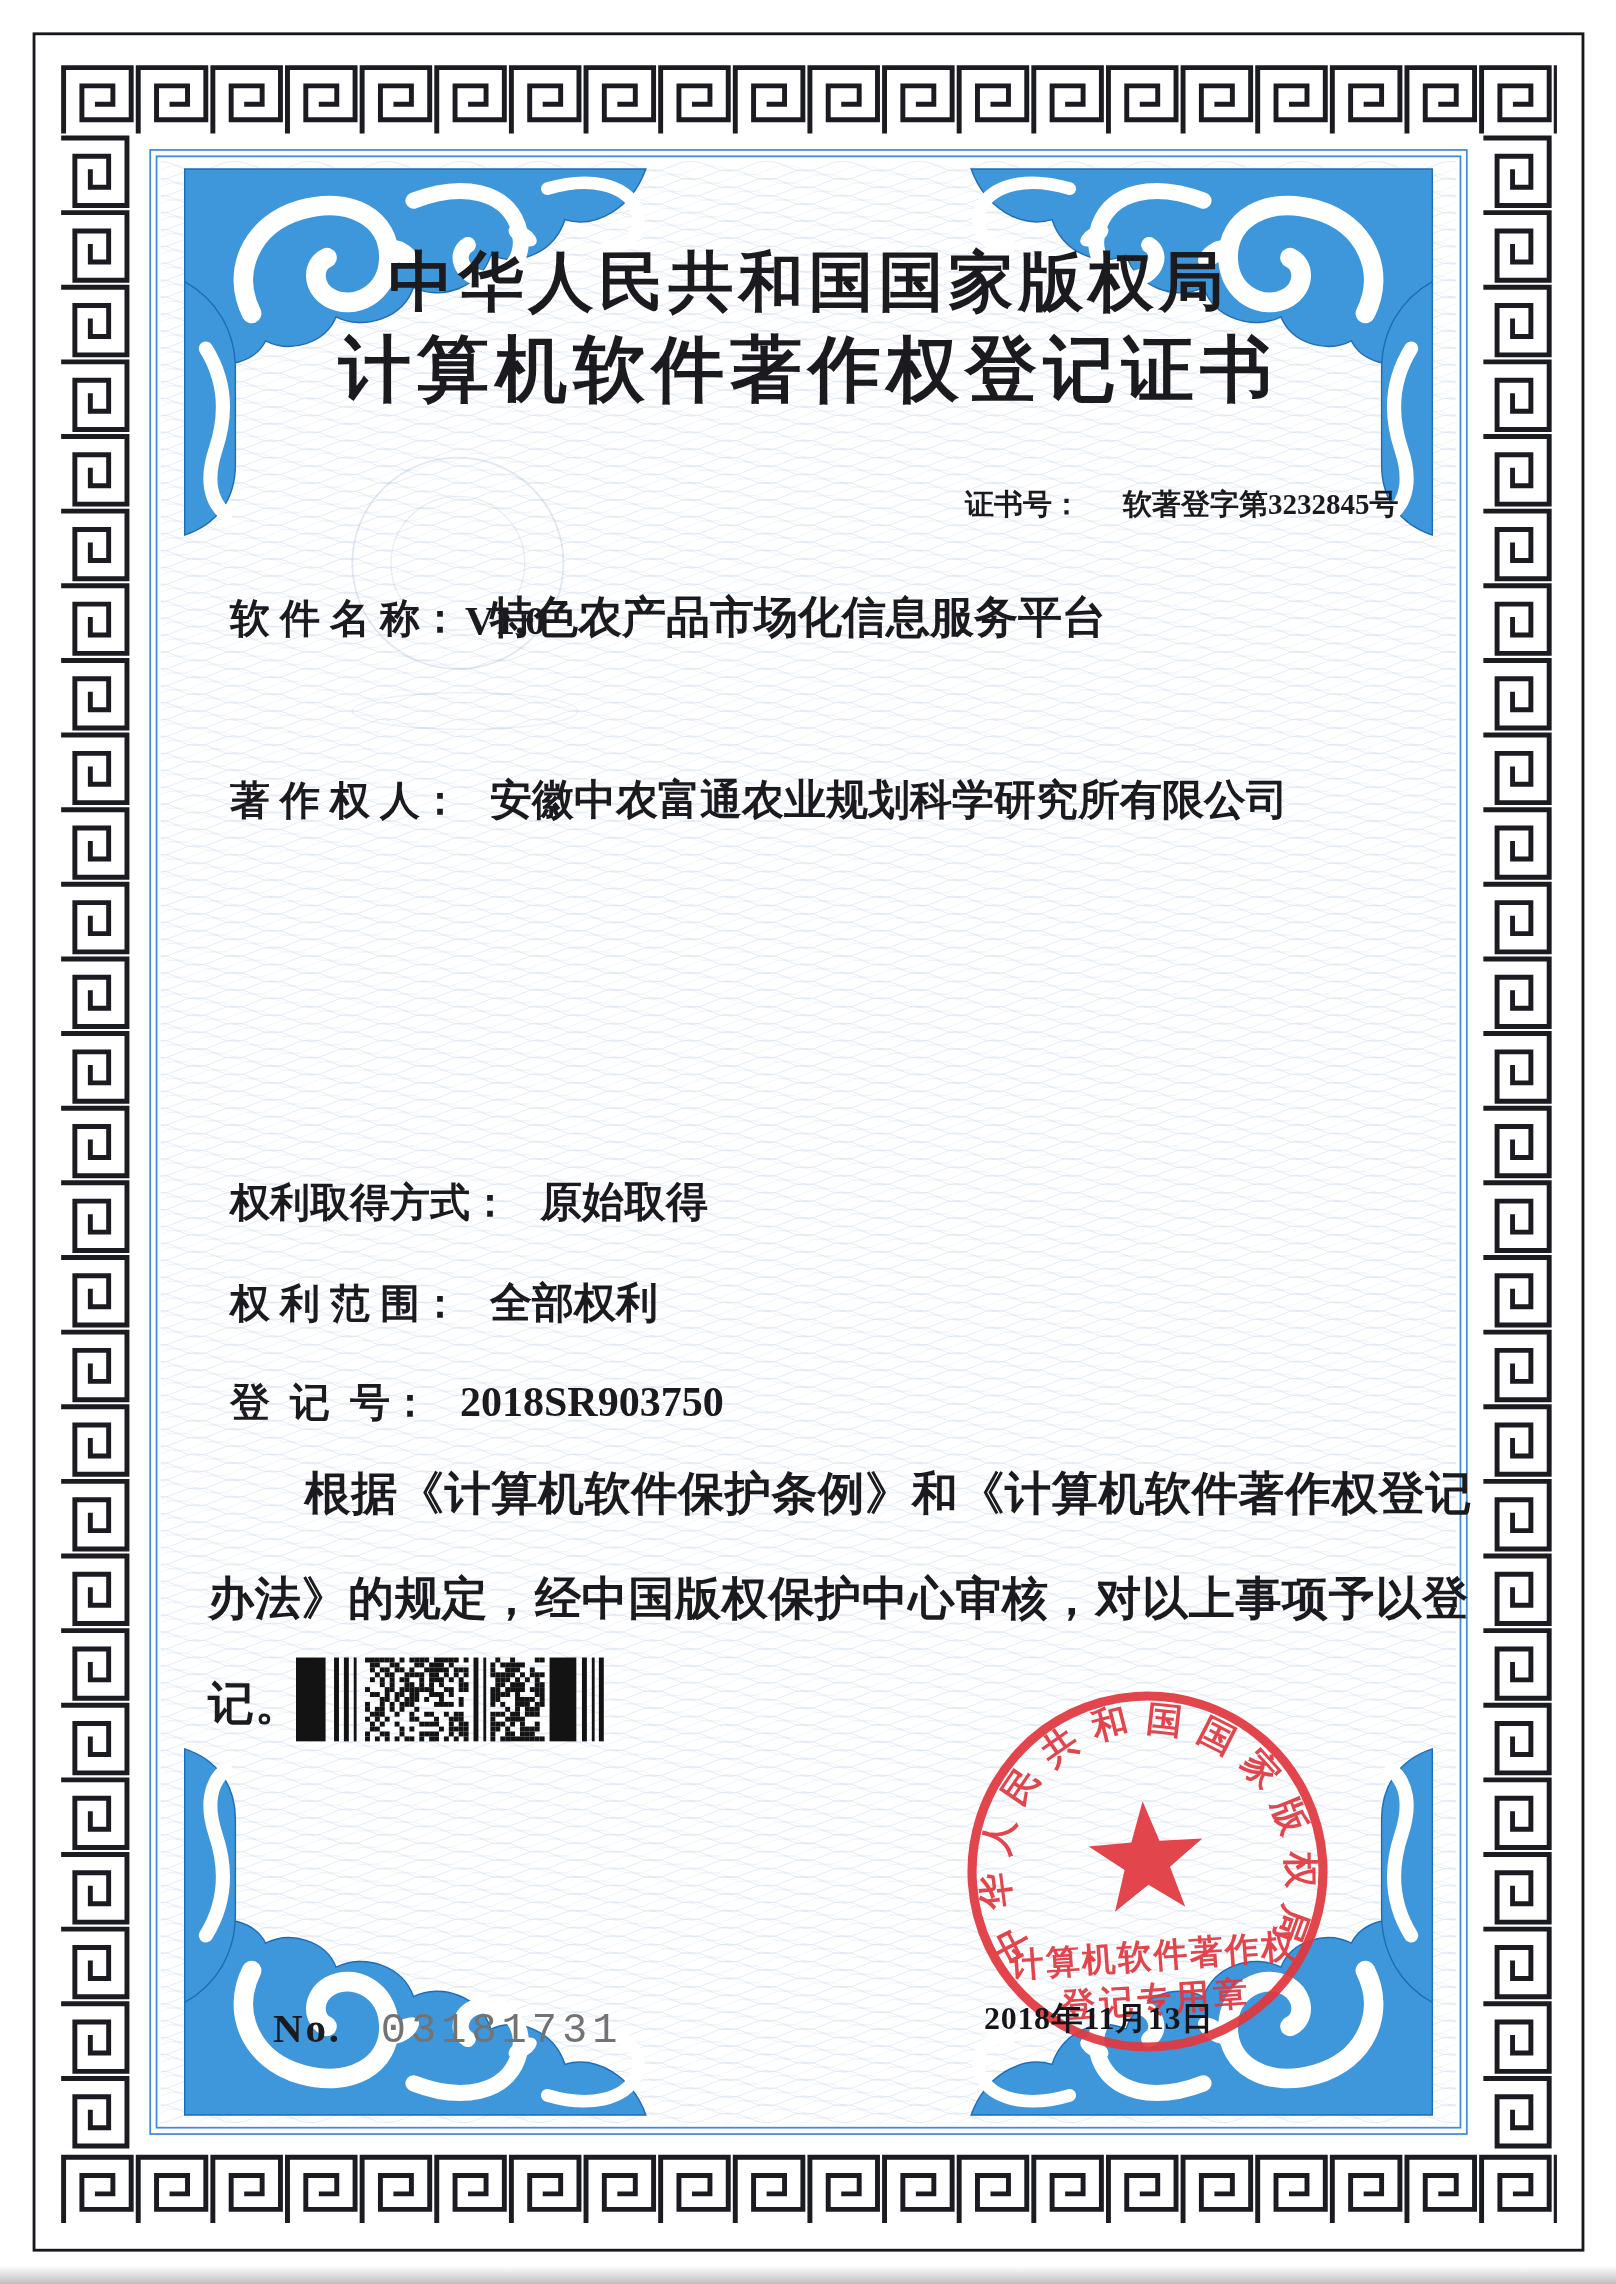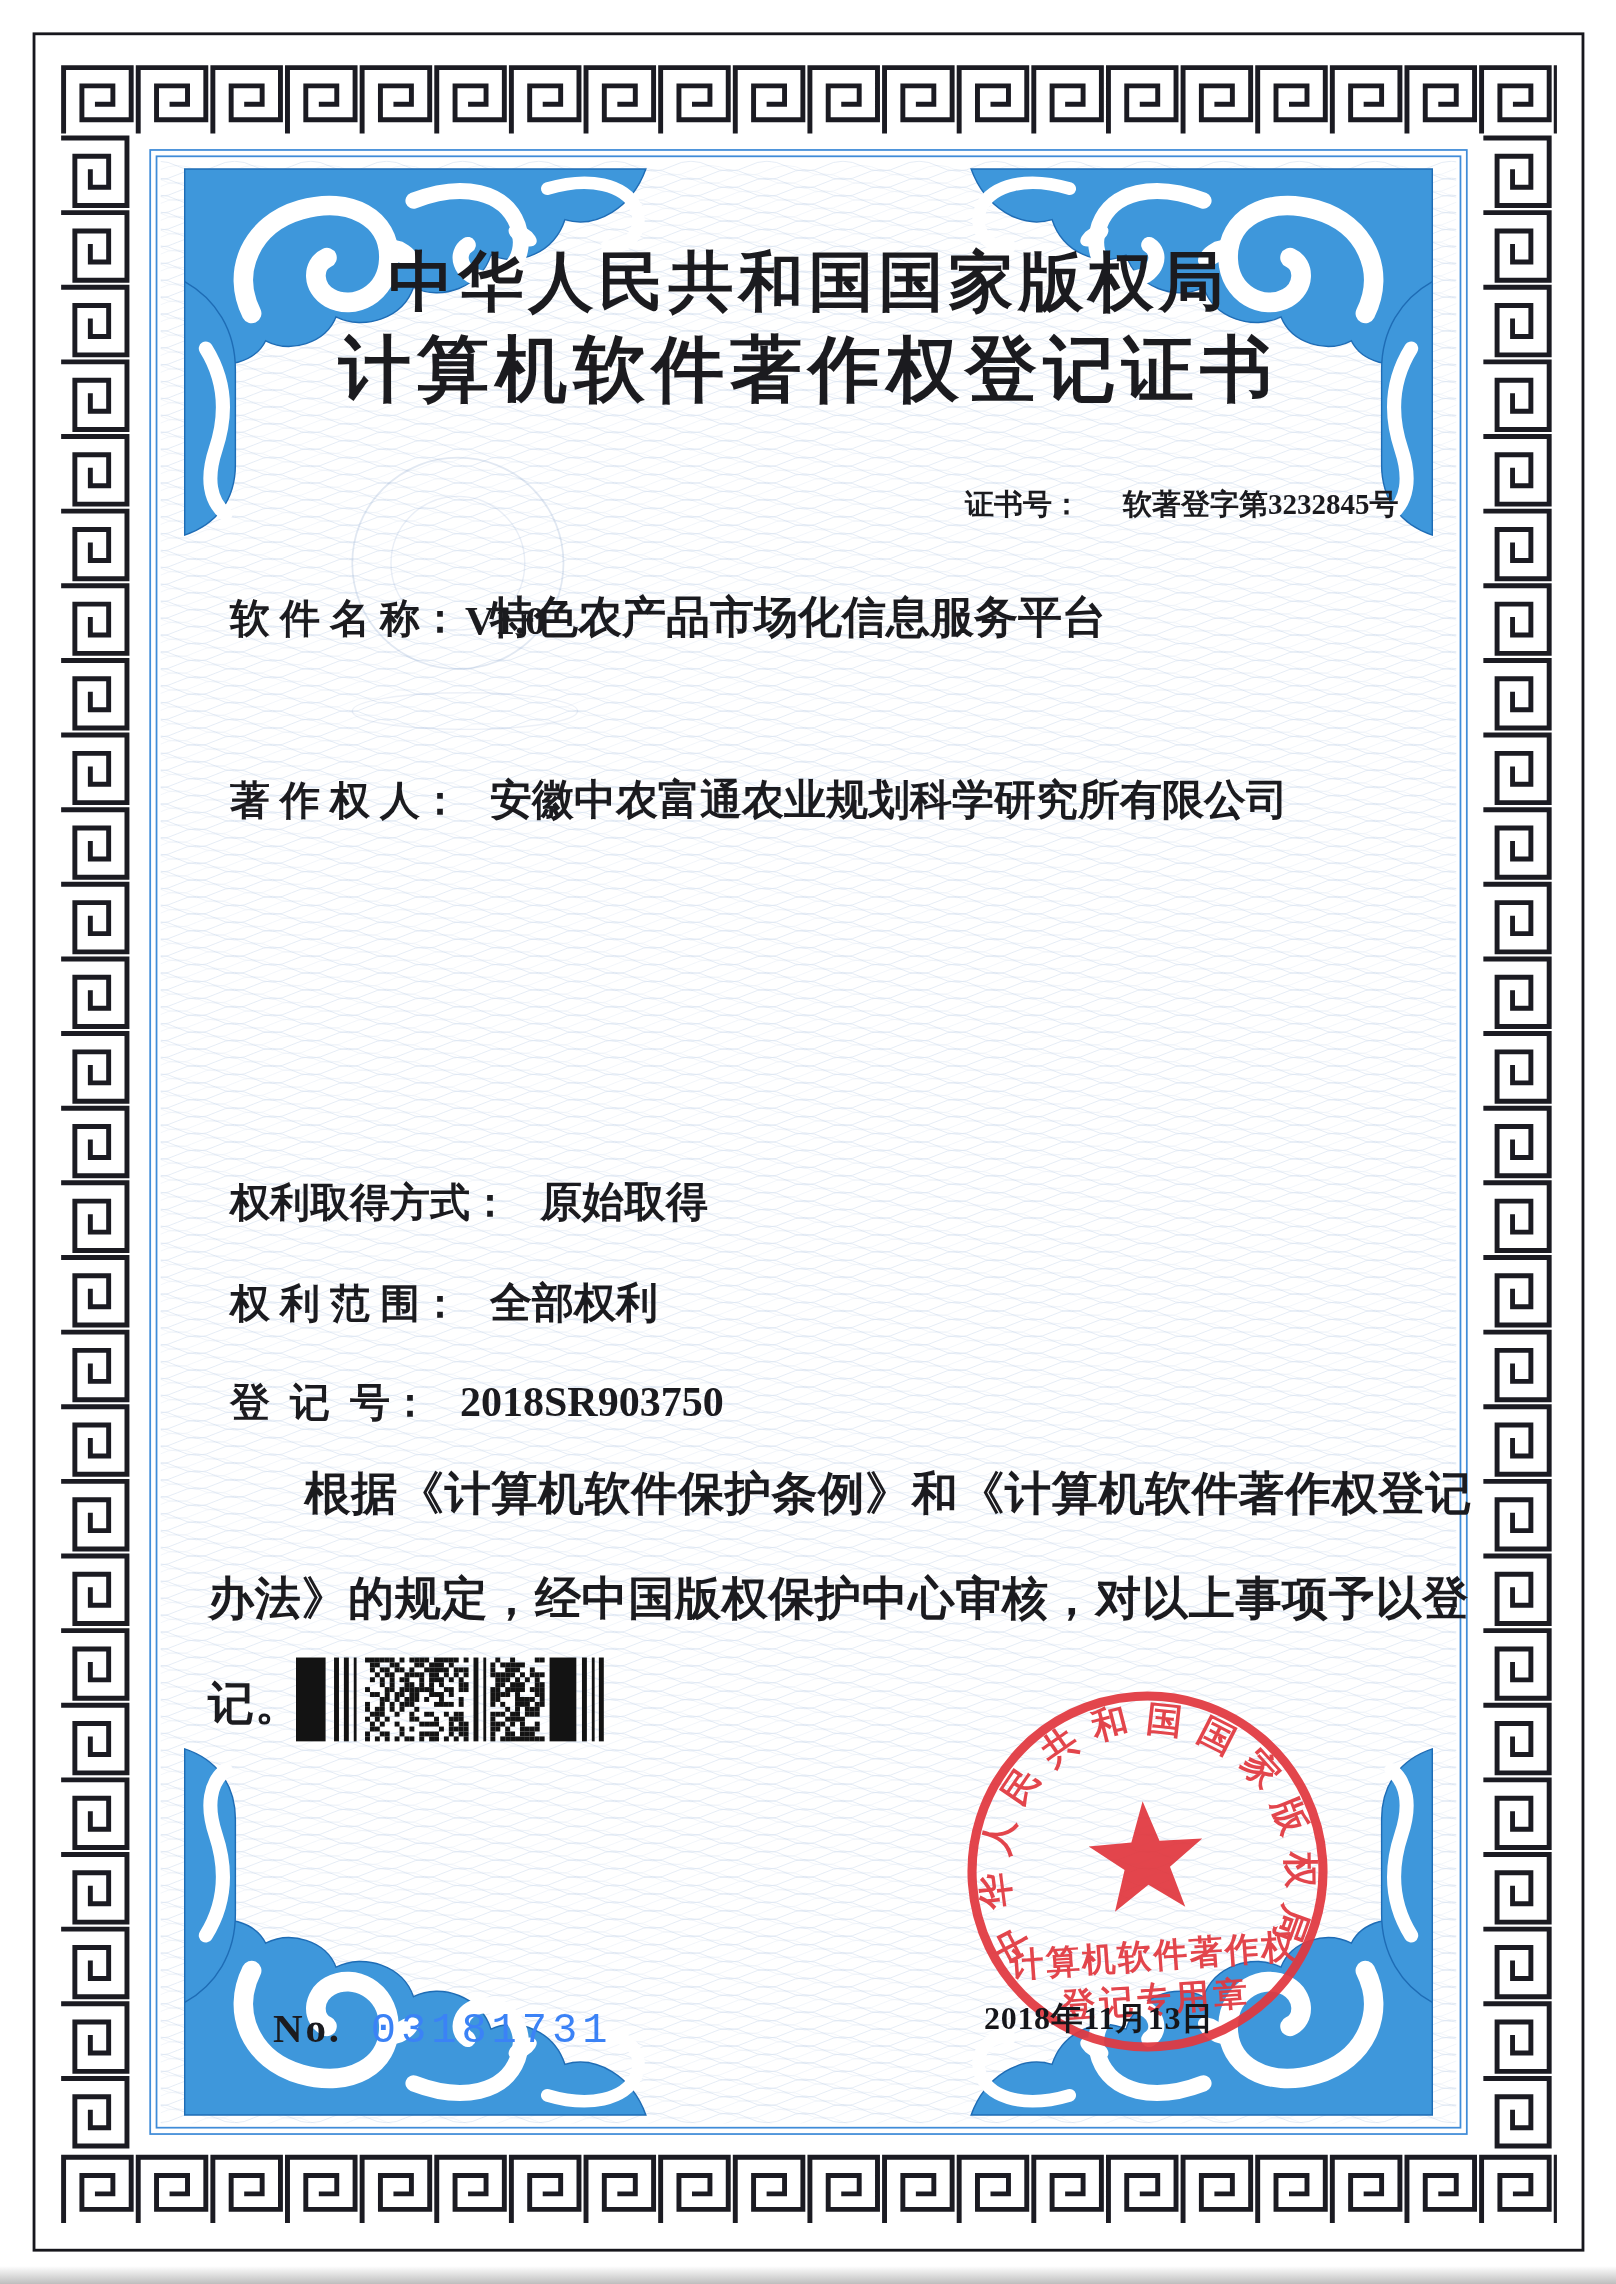--- a/index.html
+++ b/index.html
@@ -45,21 +45,21 @@
   .statement{
     left:177px;top:1442px;width:1267px;
     font-size:46px;line-height:2.28;text-indent:2.1em;
     font-weight:700;letter-spacing:0.7px;margin-left:31px;
   }
 
   .serial{left:273px;top:2004px;font-size:41px;}
   .serial .no-label{font-weight:600;letter-spacing:2.8px;}
   .serial .no-value{
     font-family:"Liberation Mono","DejaVu Sans Mono",monospace;
-    color:#3b82f6;font-size:42px;letter-spacing:5px;margin-left:29px;
+    color:#737373;font-size:42px;letter-spacing:5px;margin-left:39px;
   }
 
   .seal-date{
     left:984px;top:1997px;font-size:32px;font-weight:700;
     letter-spacing:0.7px;color:#16161a;
   }
 
   .seal-svg{left:922px;top:1646px;}
   .seal-ink{opacity:.93;}
   .seal-ink .ring{fill:none;stroke:#e1383f;stroke-width:13;}

